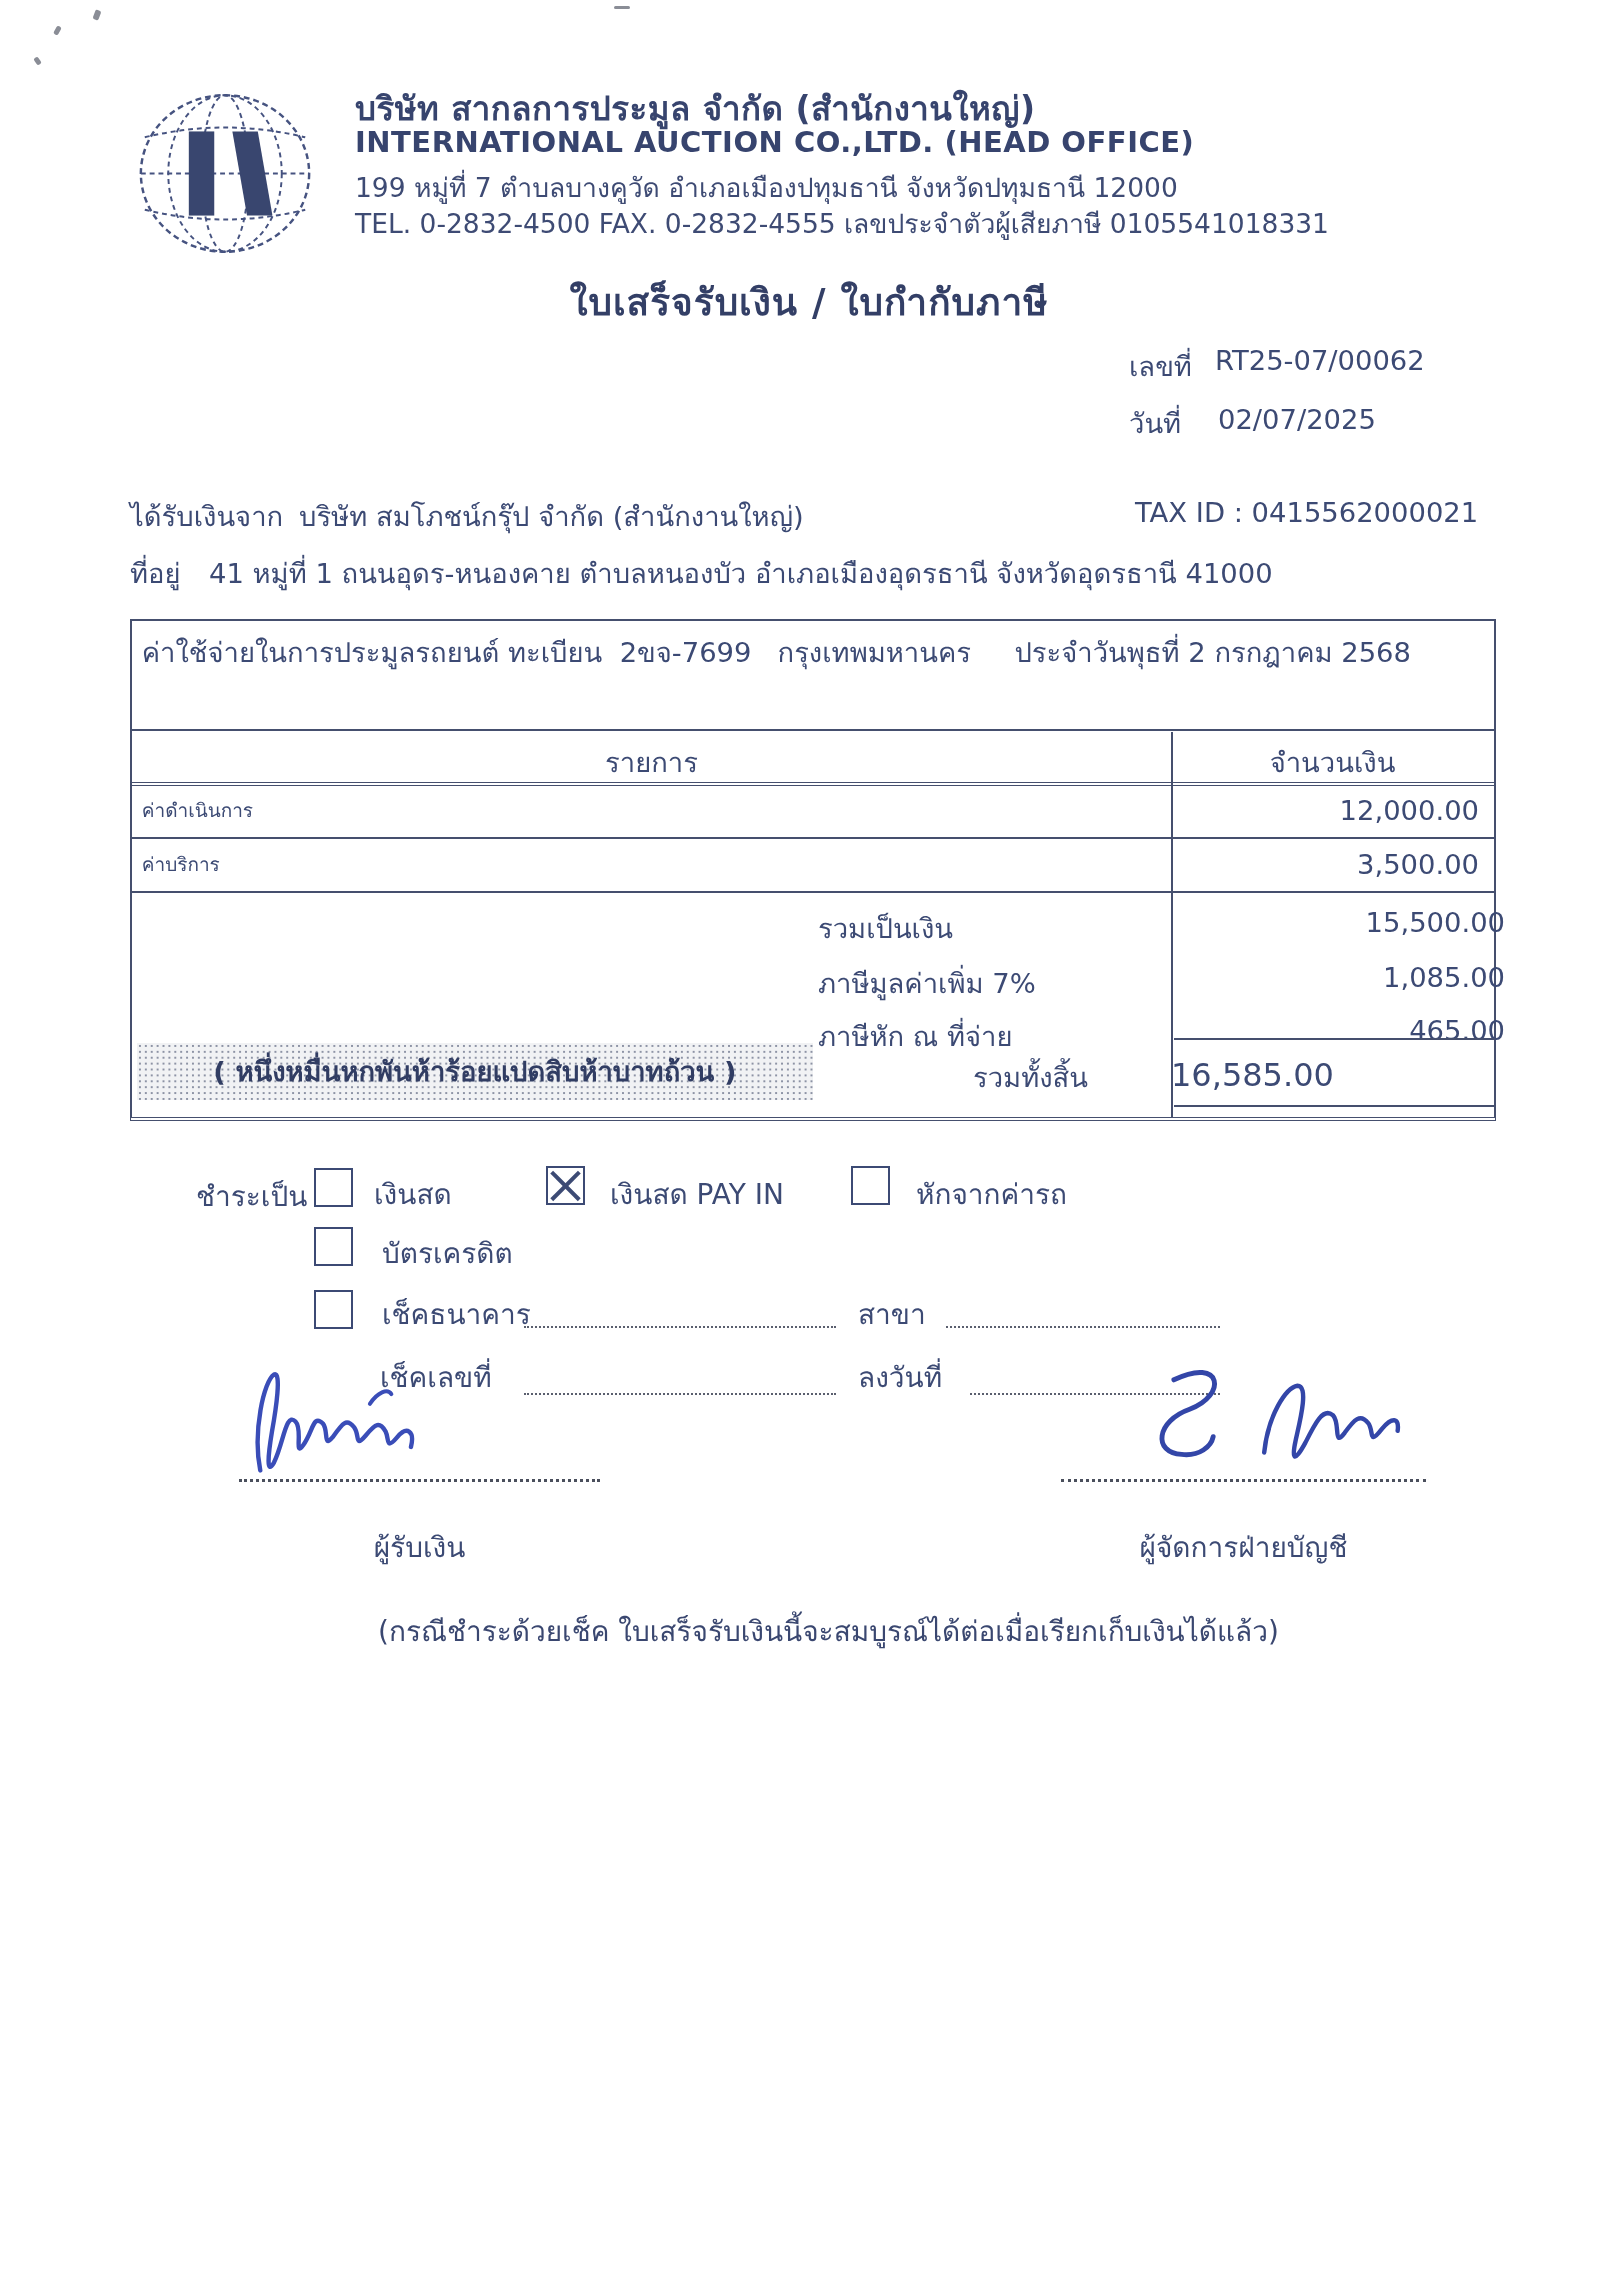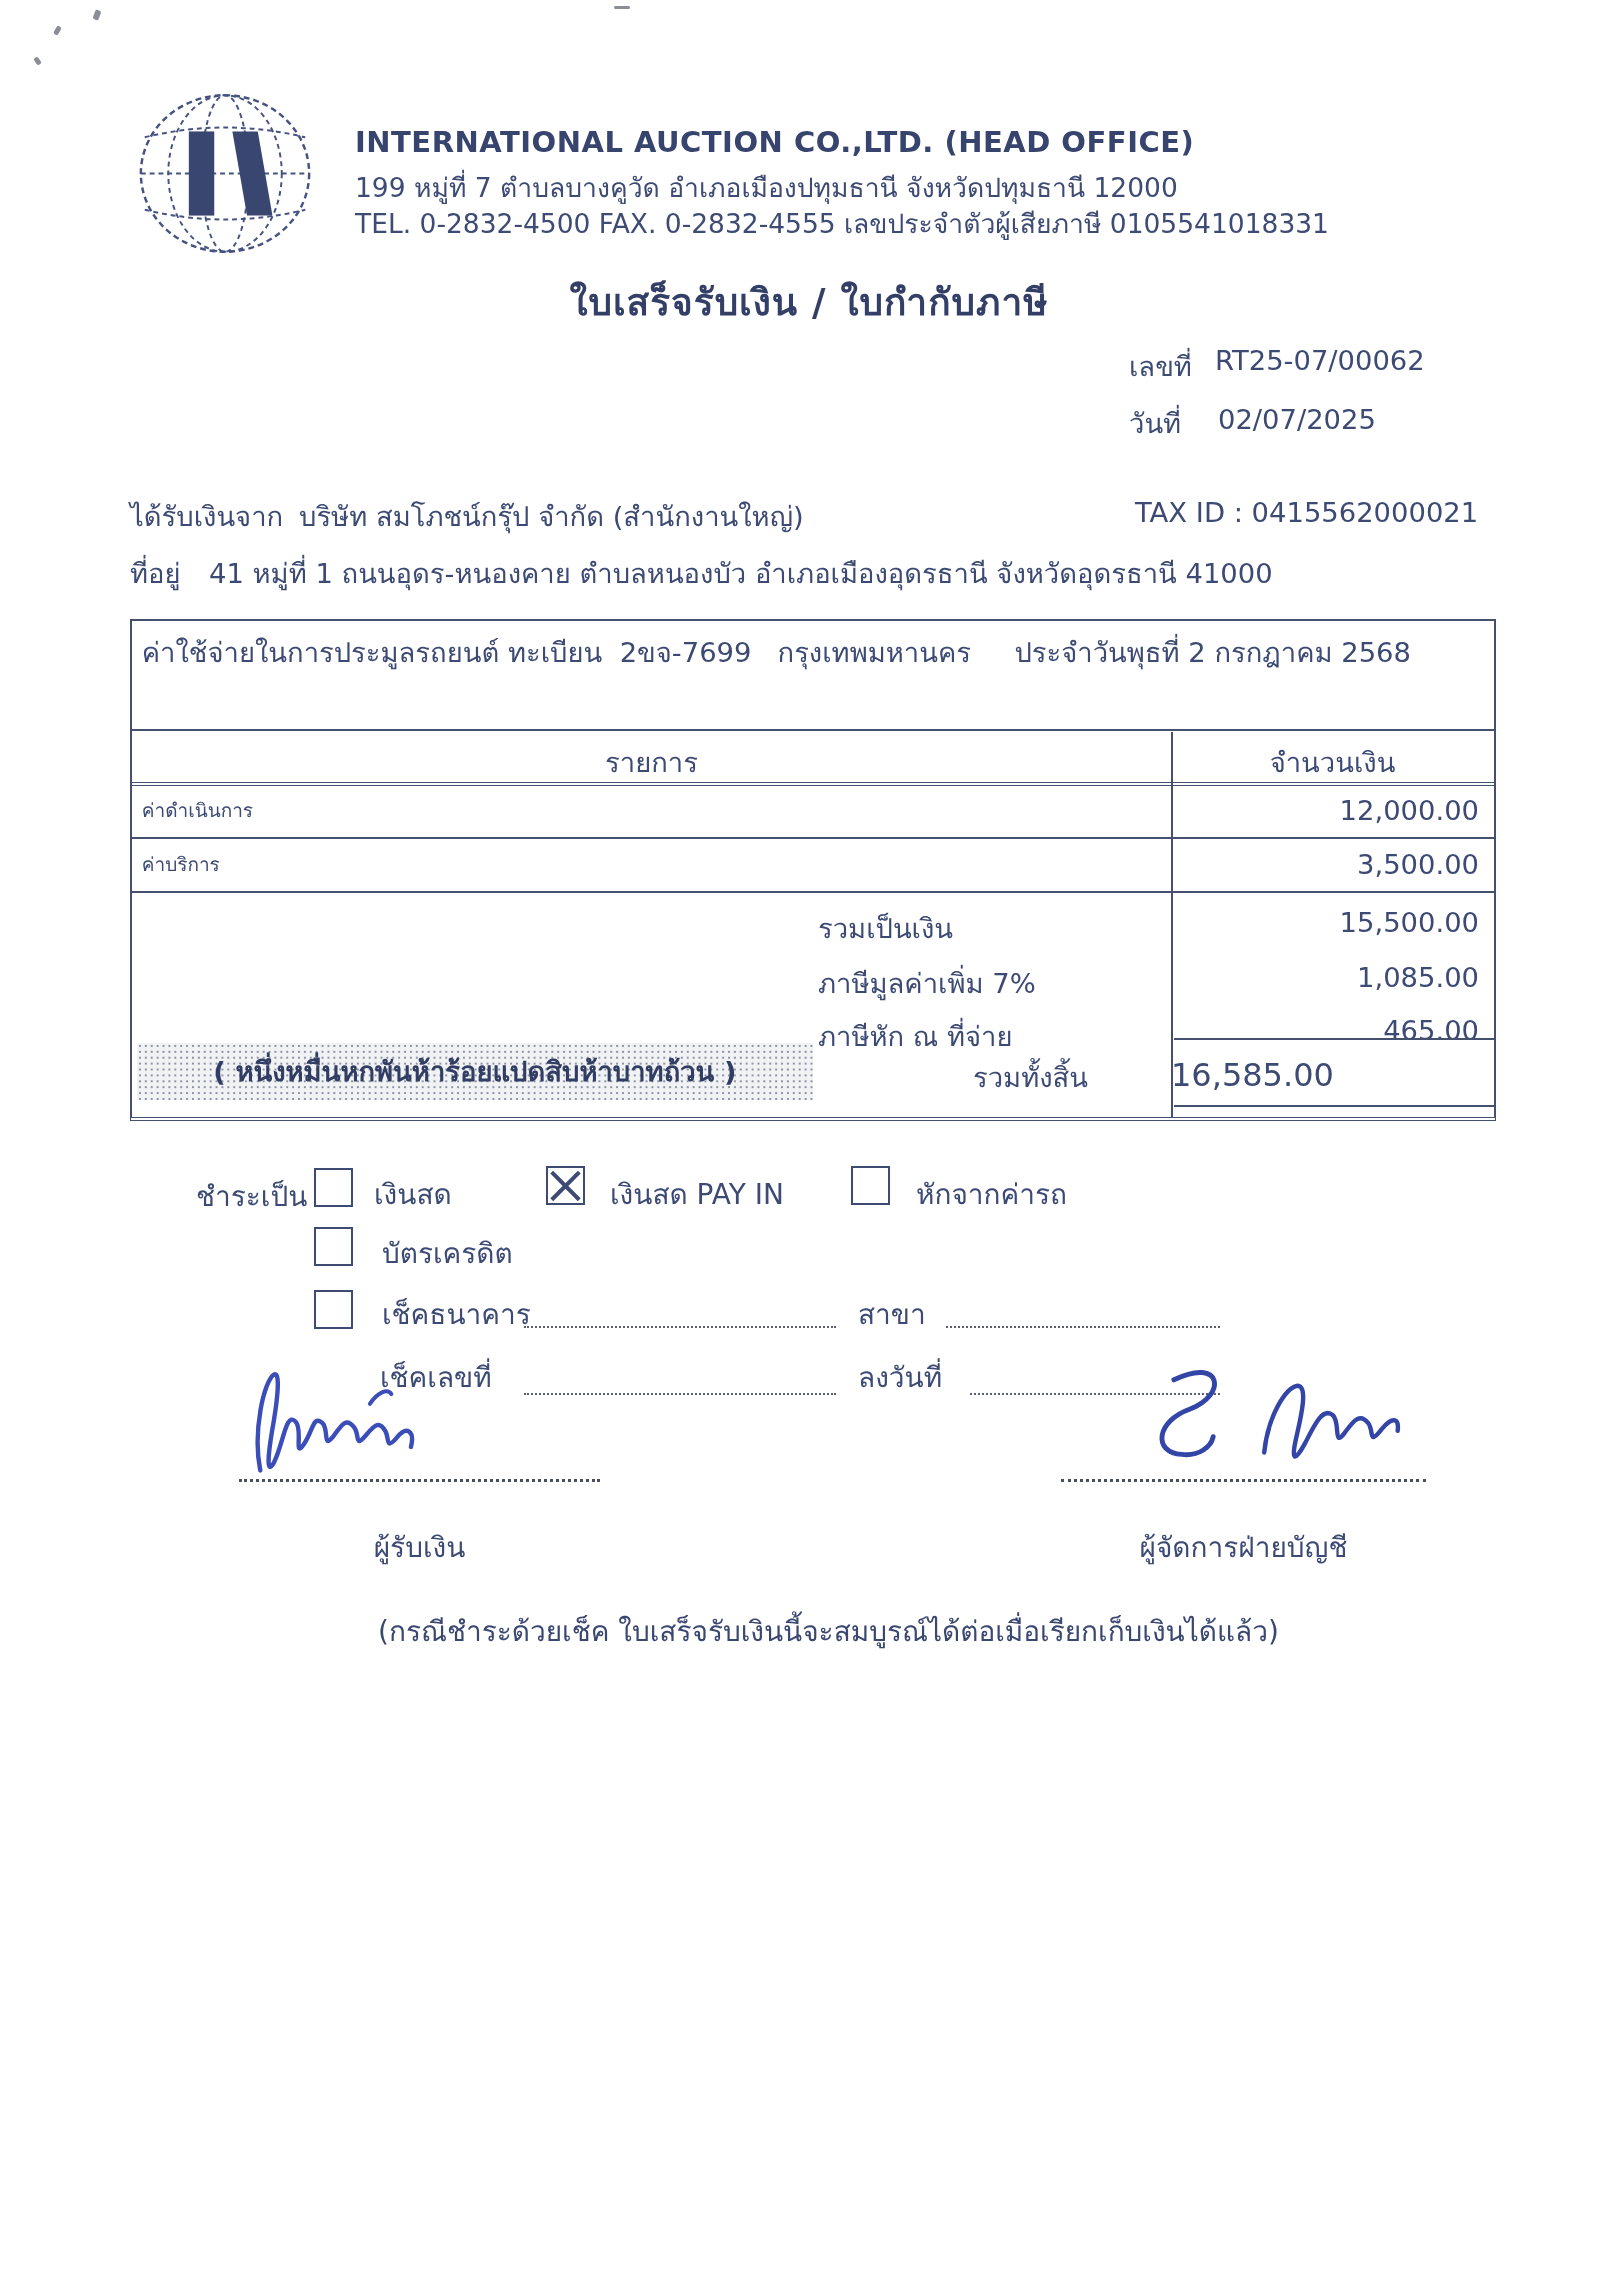--- a/index.html
+++ b/index.html
@@ -36,21 +36,21 @@
   .tbl{left:130px;top:619px;width:1362px;height:496px;border:2.9px solid #454f6e;border-bottom:4.9px double #454f6e;}
   .t-desc{position:absolute;left:9.8px;top:9.8px;width:1343px;font-size:27.4px;white-space:pre-wrap;}
   .t-hline{position:absolute;left:0;width:1362px;height:0;border-top:2.9px solid #454f6e;}
   .t-hline.dbl{border-top:4.9px double #454f6e;}
   .t-vline{position:absolute;left:1039px;top:111px;width:0;height:385px;border-left:2.9px solid #454f6e;}
   .t-head-item{position:absolute;left:0;top:120px;width:1039px;text-align:center;font-size:27.4px;}
   .t-head-amt{position:absolute;left:1039px;top:120px;width:323px;text-align:center;font-size:27.4px;}
   .t-row-item{position:absolute;left:9.8px;width:1019px;font-size:19px;}
   .t-row-amt{position:absolute;left:1039px;width:308px;text-align:right;font-size:27.4px;}
   .t-sum-lbl{position:absolute;left:686px;width:387px;text-align:left;font-size:27.4px;}
-  .t-sum-amt{position:absolute;left:1039px;width:308px;text-align:right;font-size:27.4px;}
+  .t-sum-amt{position:absolute;left:1039px;width:308px;text-align:right;font-size:27.4px;padding-left:26px;}
   .t-rline{position:absolute;left:1042px;width:321px;height:0;border-top:2.9px solid #454f6e;}
   .t-words{position:absolute;left:4.9px;top:422px;width:676px;height:57px;
     background-color:#f1f2f4;
     background-image:radial-gradient(#8d93a5 1.1px, transparent 1.3px);
     background-size:5.9px 5.9px;
     display:flex;align-items:center;justify-content:center;
     font-size:27.4px;font-weight:bold;color:#313d63;}
   .t-total-lbl{position:absolute;left:841px;top:435px;font-size:27.4px;}
   .t-total-amt{position:absolute;left:1039px;top:435px;width:308px;font-size:32px;}
   
@@ -112,20 +112,21 @@
       <ellipse cx="92" cy="85" rx="24" ry="80" fill="none" stroke="#465380" stroke-width="2" stroke-dasharray="5 4"></ellipse>
       <path d="M10 48 Q92 28 174 48" fill="none" stroke="#465380" stroke-width="2" stroke-dasharray="5 4"></path>
       <path d="M6 85 L178 85" fill="none" stroke="#465380" stroke-width="2" stroke-dasharray="5 4"></path>
       <path d="M10 122 Q92 142 174 122" fill="none" stroke="#465380" stroke-width="2" stroke-dasharray="5 4"></path>
       <g>
         <rect x="55" y="42" width="26" height="86" fill="#39466f"></rect>
         <path d="M95 42 L121 42 L145 128 L119 128 Z" fill="#39466f" transform="skewX(-6)" transform-origin="120 85"></path>
       </g>
     </svg>
   </div>
+  <div class="abs co-th">บริษัท สากลการประมูล จำกัด (สำนักงานใหญ่)</div>
   <div class="abs co-en">INTERNATIONAL AUCTION CO.,LTD.  (HEAD OFFICE)</div>
   <div class="abs co-addr">199 หมู่ที่ 7 ตำบลบางคูวัด อำเภอเมืองปทุมธานี จังหวัดปทุมธานี 12000</div>
   <div class="abs co-tel">TEL. 0-2832-4500 FAX. 0-2832-4555 เลขประจำตัวผู้เสียภาษี 0105541018331</div>
 
   <div class="abs doc-title">ใบเสร็จรับเงิน / ใบกำกับภาษี</div>
 
   <div class="abs docno-lbl lbl">เลขที่</div>
   <div class="abs docno-val">RT25-07/00062</div>
   <div class="abs docdate-lbl lbl">วันที่</div>
   <div class="abs docdate-val">02/07/2025</div>

